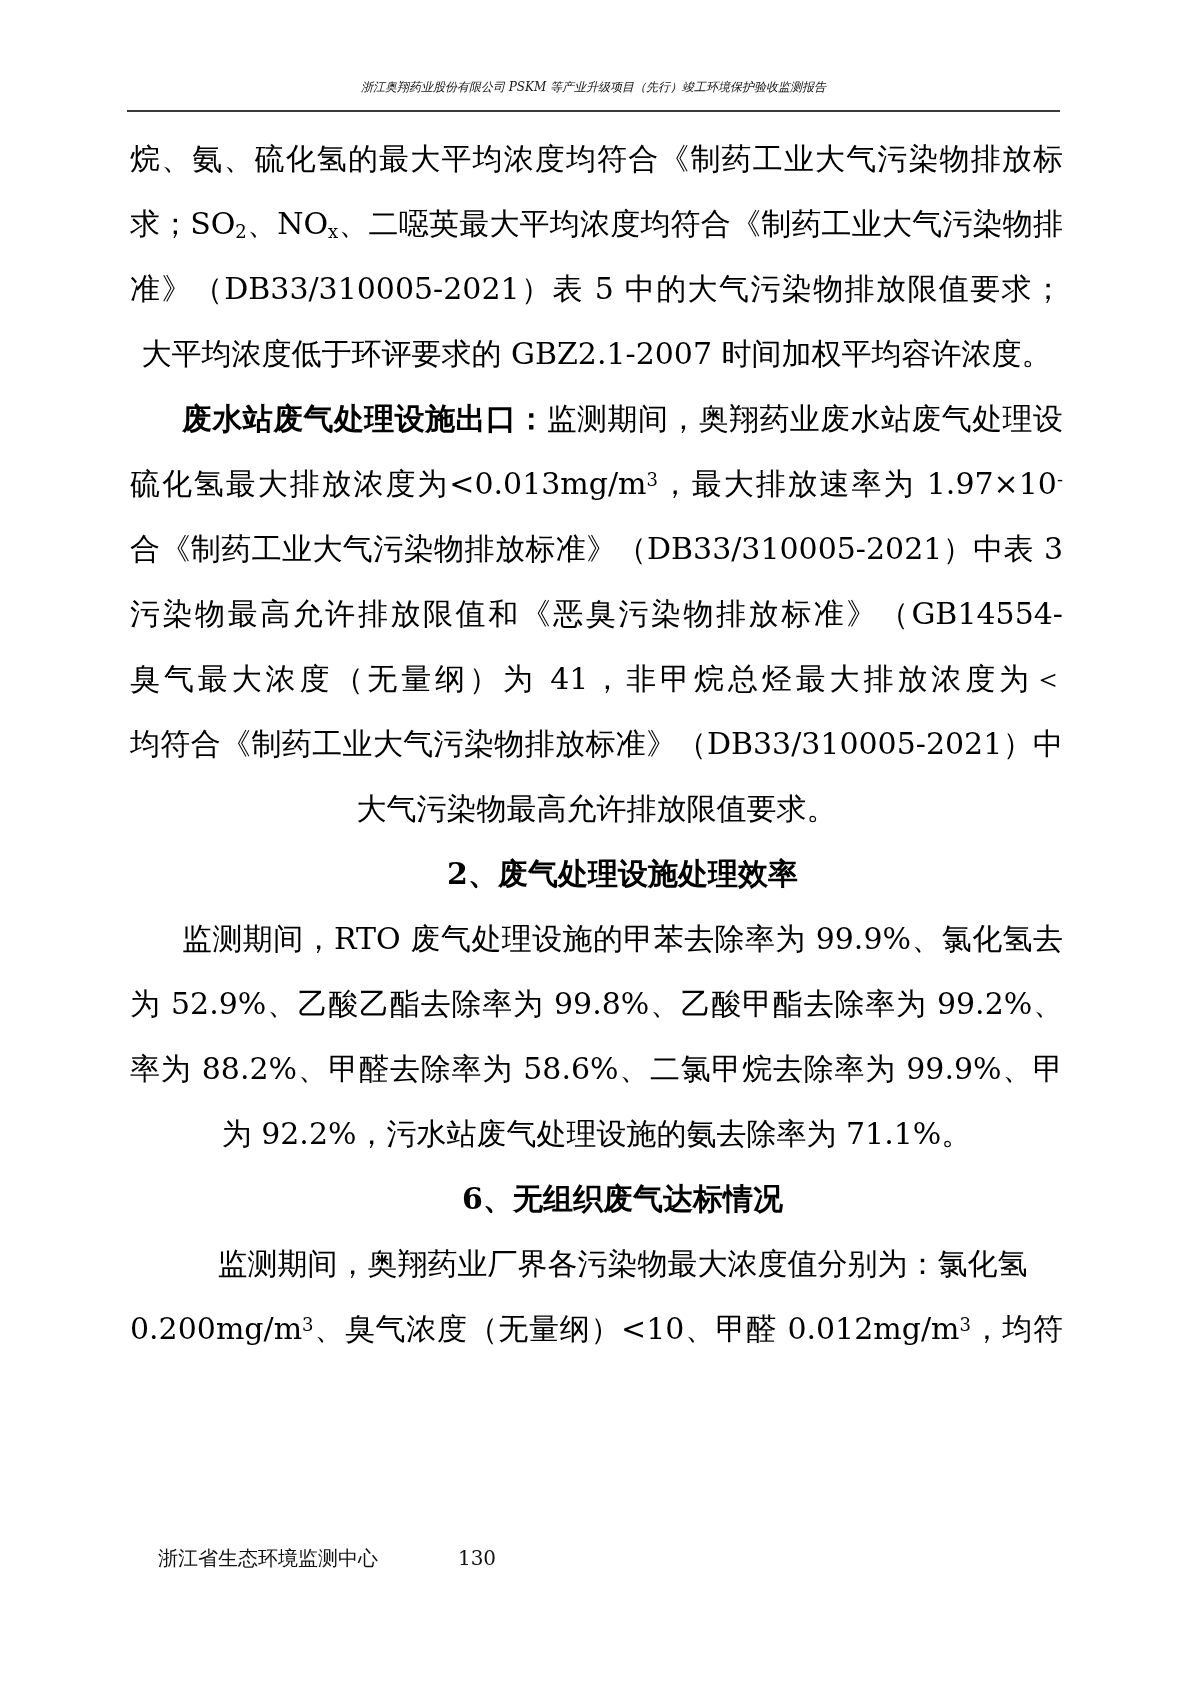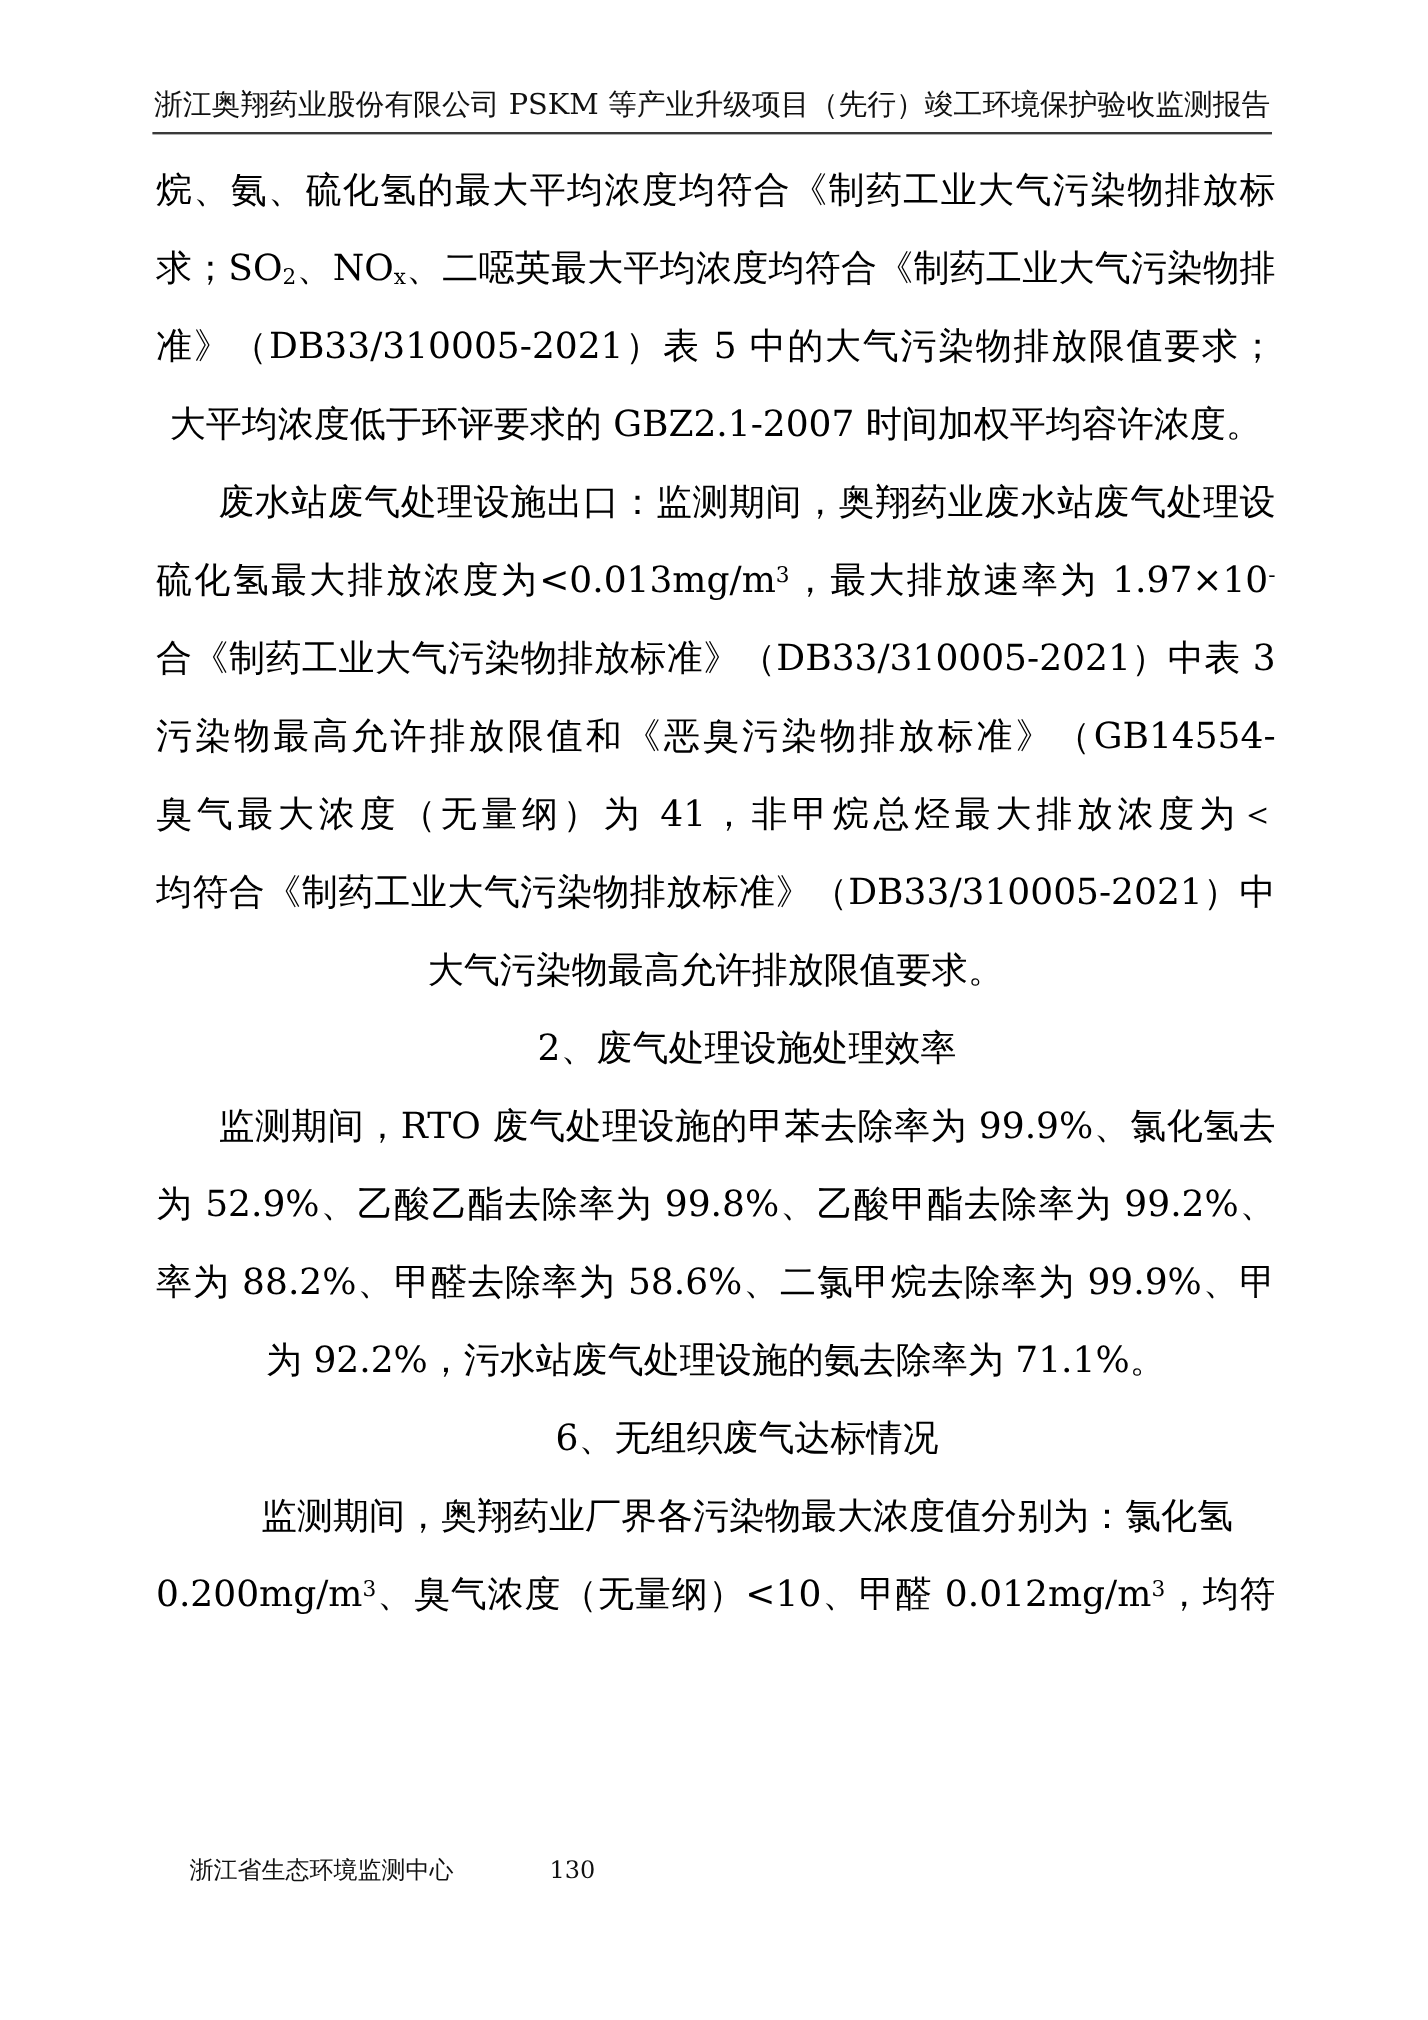--- a/index.html
+++ b/index.html
@@ -8,23 +8,24 @@
     width:1190px;height:1683px;
     background:#ffffff;
     color:#000;
     font-family:"DejaVu Serif","Liberation Serif",serif;
     overflow:hidden;
   }
   
   .doc-header{
     position:absolute;top:74px;left:127px;width:933px;
     text-align:center;
-    font-size:24px;line-height:26px;
+    font-size:12px;line-height:26px;
     color:#111;
     white-space:nowrap;
+    font-style:italic;
   }
   .header-rule{
     position:absolute;top:110px;left:127px;width:933px;height:0;
     border-top:2px solid #3a3a3a;
   }
   
   .doc-body{
     position:absolute;top:126px;left:130px;width:933px;
     font-size:30px;
   }
@@ -35,21 +36,21 @@
   }
   .line.fill{
     text-align:justify;
     text-align-last:justify;
   }
   .line.indent{text-indent:52px;}
   .heading .line{font-weight:bold;}
   sup,sub{font-size:0.60em;line-height:0;}
   sup{vertical-align:8px;}
   sub{vertical-align:-4px;}
-  b{font-weight:normal;margin-top:11px;}
+  b{font-weight:bold;margin-top:11px;}
   
   .doc-footer{
     position:absolute;top:1543px;left:0;width:1190px;height:30px;
     font-size:20px;line-height:30px;color:#111;
   }
   .footer-left{position:absolute;left:158px;top:0;}
   .footer-page{position:absolute;left:0;top:0;width:954px;text-align:center;}
 </style>
 </head>
 <body>

